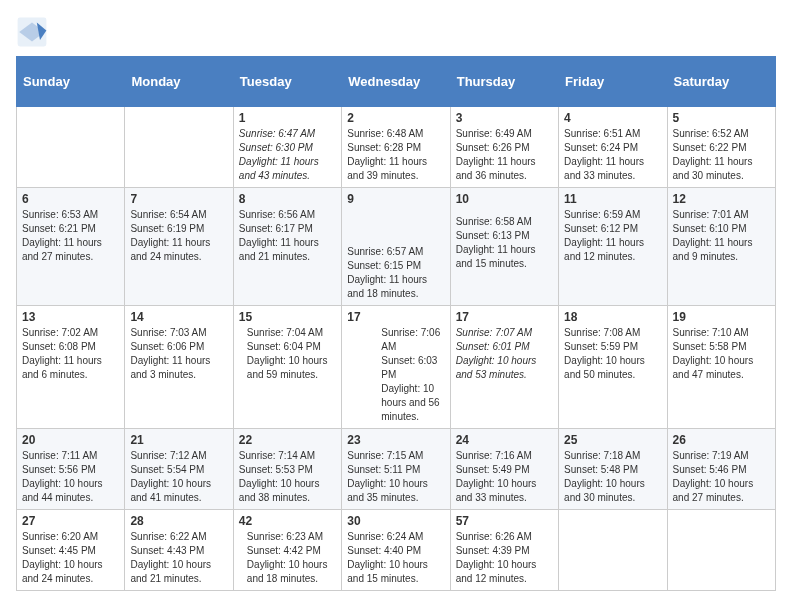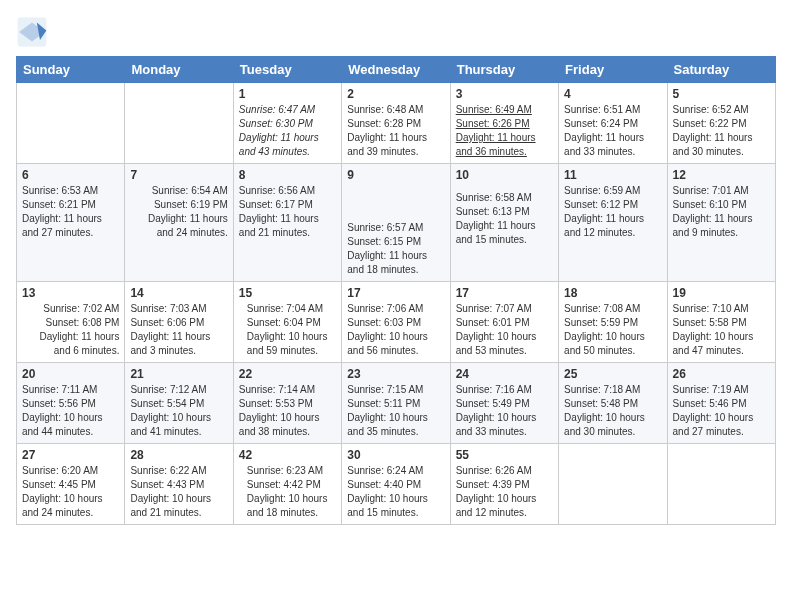--- a/index.html
+++ b/index.html
@@ -54,21 +54,21 @@
     }
     table {
       width: 100%;
       border-collapse: collapse;
       table-layout: fixed;
     }
     th {
       background-color: #4a7fc1;
       color: white;
       text-align: left;
-      padding: 5px 6px;
+      padding: 17px 6px;
       font-size: 13px;
       font-weight: bold;
       border: 1px solid #4a7fc1;
     }
     td {
       border: 1px solid #ccc;
       vertical-align: top;
       padding: 4px 5px;
       font-size: 10.5px;
       color: #333;
@@ -142,21 +142,21 @@
 Daylight: 11 hours and 43 minutes.</div>
         </td>
         <td>
           <span class="day-num">2</span>
           <div class="day-info" style="white-space: pre-line;">Sunrise: 6:48 AM
 Sunset: 6:28 PM
 Daylight: 11 hours and 39 minutes.</div>
         </td>
         <td>
           <span class="day-num">3</span>
-          <div class="day-info" style="white-space: pre-line; text-decoration: underline;">Sunrise: 6:49 AM
+          <div class="day-info" style="white-space: pre-line;">Sunrise: 6:49 AM
 Sunset: 6:26 PM
 Daylight: 11 hours and 36 minutes.</div>
         </td>
         <td>
           <span class="day-num">4</span>
           <div class="day-info" style="white-space: pre-line;">Sunrise: 6:51 AM
 Sunset: 6:24 PM
 Daylight: 11 hours and 33 minutes.</div>
         </td>
         <td>
@@ -168,21 +168,21 @@
       </tr>
       <tr>
         <td>
           <span class="day-num">6</span>
           <div class="day-info" style="white-space: pre-line;">Sunrise: 6:53 AM
 Sunset: 6:21 PM
 Daylight: 11 hours and 27 minutes.</div>
         </td>
         <td>
           <span class="day-num">7</span>
-          <div class="day-info" style="white-space: pre-line; text-align: right;">Sunrise: 6:54 AM
+          <div class="day-info" style="white-space: pre-line;">Sunrise: 6:54 AM
 Sunset: 6:19 PM
 Daylight: 11 hours and 24 minutes.</div>
         </td>
         <td>
           <span class="day-num">8</span>
           <div class="day-info" style="white-space: pre-line;">Sunrise: 6:56 AM
 Sunset: 6:17 PM
 Daylight: 11 hours and 21 minutes.</div>
         </td>
         <td>
@@ -206,45 +206,45 @@
         <td>
           <span class="day-num">12</span>
           <div class="day-info" style="white-space: pre-line;">Sunrise: 7:01 AM
 Sunset: 6:10 PM
 Daylight: 11 hours and 9 minutes.</div>
         </td>
       </tr>
       <tr>
         <td>
           <span class="day-num">13</span>
-          <div class="day-info" style="white-space: pre-line; text-align: right;">Sunrise: 7:02 AM
+          <div class="day-info" style="white-space: pre-line;">Sunrise: 7:02 AM
 Sunset: 6:08 PM
 Daylight: 11 hours and 6 minutes.</div>
         </td>
         <td>
           <span class="day-num">14</span>
           <div class="day-info" style="white-space: pre-line;">Sunrise: 7:03 AM
 Sunset: 6:06 PM
 Daylight: 11 hours and 3 minutes.</div>
         </td>
         <td>
           <span class="day-num">15</span>
           <div class="day-info" style="white-space: pre-line; margin-left: 8px;">Sunrise: 7:04 AM
 Sunset: 6:04 PM
 Daylight: 10 hours and 59 minutes.</div>
         </td>
         <td>
           <span class="day-num">17</span>
-          <div class="day-info" style="white-space: pre-line;">Sunrise: 7:06 AM
+          <div class="day-info" style="white-space: pre-line; margin-left: 34px;">Sunrise: 7:06 AM
 Sunset: 6:03 PM
 Daylight: 10 hours and 56 minutes.</div>
         </td>
         <td>
           <span class="day-num">17</span>
-          <div class="day-info" style="white-space: pre-line;">Sunrise: 7:07 AM
+          <div class="day-info" style="white-space: pre-line; font-style: italic;">Sunrise: 7:07 AM
 Sunset: 6:01 PM
 Daylight: 10 hours and 53 minutes.</div>
         </td>
         <td>
           <span class="day-num">18</span>
           <div class="day-info" style="white-space: pre-line;">Sunrise: 7:08 AM
 Sunset: 5:59 PM
 Daylight: 10 hours and 50 minutes.</div>
         </td>
         <td>
@@ -317,21 +317,21 @@
 Sunset: 4:42 PM
 Daylight: 10 hours and 18 minutes.</div>
         </td>
         <td>
           <span class="day-num">30</span>
           <div class="day-info" style="white-space: pre-line;">Sunrise: 6:24 AM
 Sunset: 4:40 PM
 Daylight: 10 hours and 15 minutes.</div>
         </td>
         <td>
-          <span class="day-num">55</span>
+          <span class="day-num">57</span>
           <div class="day-info" style="white-space: pre-line;">Sunrise: 6:26 AM
 Sunset: 4:39 PM
 Daylight: 10 hours and 12 minutes.</div>
         </td>
         <td class="empty"></td>
         <td class="empty"></td>
       </tr>
     </tbody>
 </table>
 

